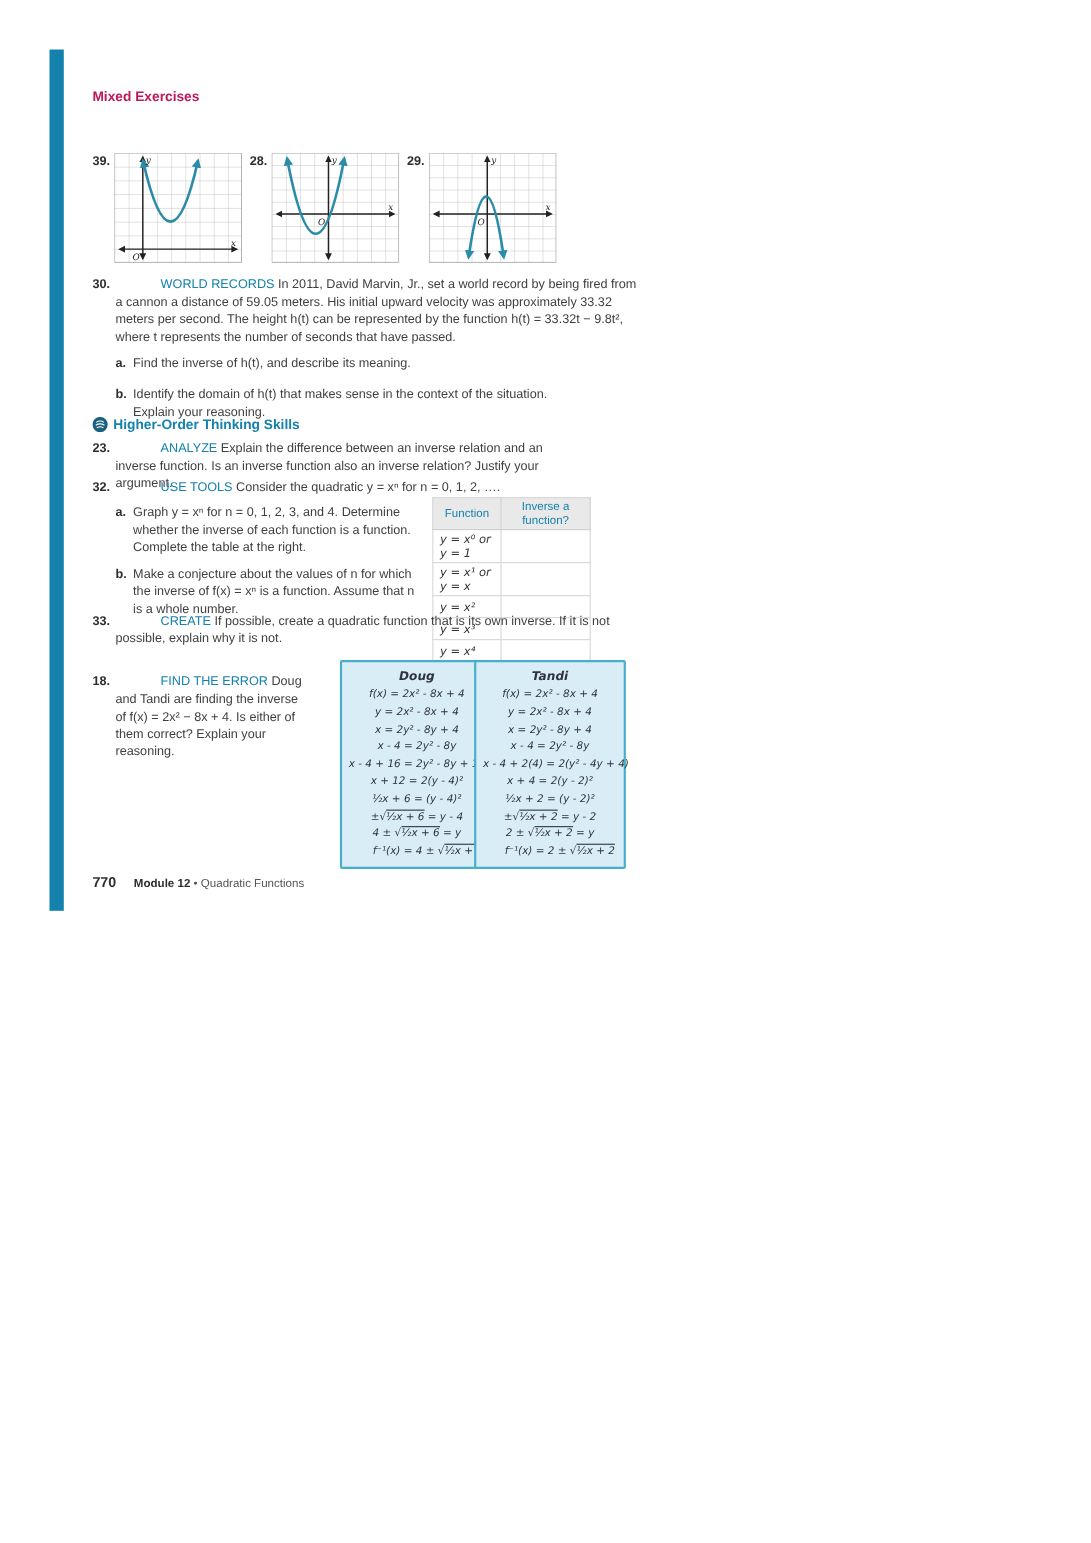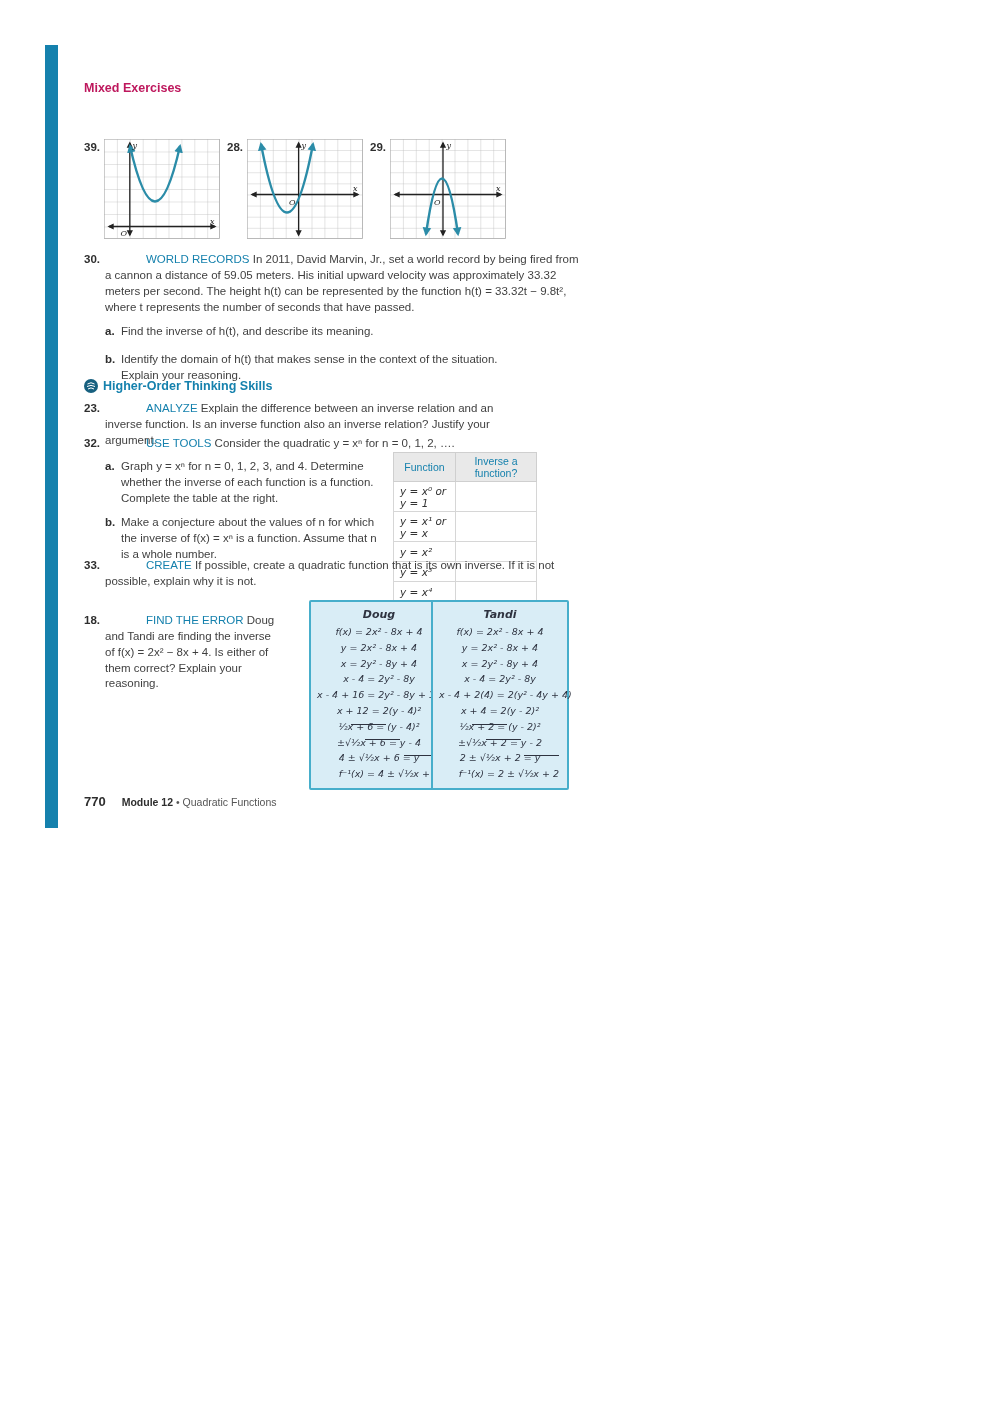--- a/index.html
+++ b/index.html
@@ -33,21 +33,21 @@
   .fn-table td { border:1px solid #d6d6d6; padding:2.5px 6px; height:14px; background:#fff; }
   .fn-table td.fn { font-style:italic; font-family:"DejaVu Sans", sans-serif; font-size:10.5px; color:#333; }
   .fn-table td.ans { width:68px; }
 
   .hand-box { position:absolute; background:#d9edf6; border:2px solid #47aecb; border-radius:2px;
               box-sizing:border-box; padding:6px 6px 4px 6px;
               font-family:"DejaVu Sans", sans-serif; font-style:italic; color:#2e3340; }
   .hand-title { text-align:center; font-weight:bold; font-size:11px; margin-bottom:3px; }
   .hand-line { text-align:center; font-size:9.5px; line-height:15.8px; white-space:nowrap; }
   .hand-line.last { text-align:right; padding-right:2px; }
-  .ov { border-top:1px solid #2e3340; padding-top:12px; }
+  .ov { border-top:1px solid #2e3340; padding-top:0px; }
 
   .footer { position:absolute; font-size:10.5px; color:#555; }
   .footer .pg { font-size:13px; font-weight:bold; color:#2e2e2e; margin-right:16px; }
   .footer .mod { font-weight:bold; color:#2e2e2e; }
 </style>
 </head>
 <body>
 
 <div class="page">
   <div class="accent-bar"></div>

